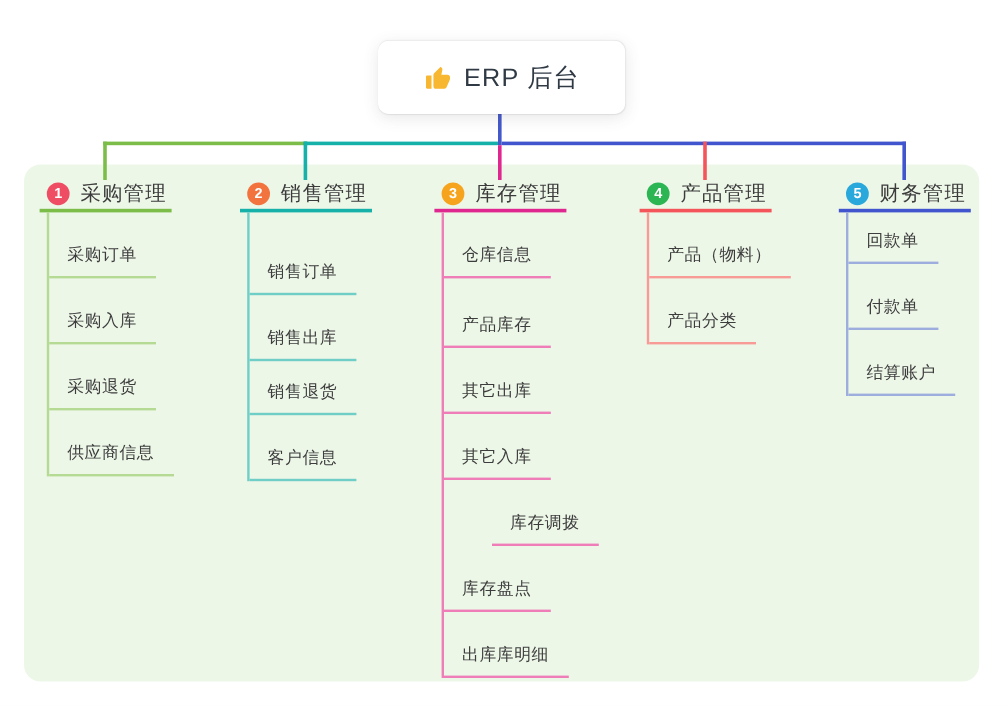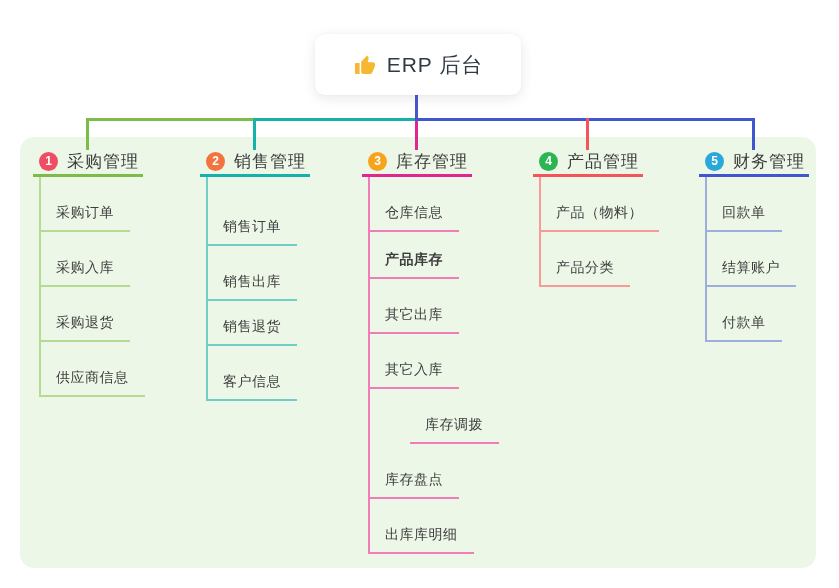--- a/index.html
+++ b/index.html
@@ -104,21 +104,21 @@
 
   <div class="col" style="left: 362px;">
     <div class="title-row" style="border-bottom-color: rgb(224, 38, 143);">
       <span class="badge" style="background: rgb(246, 164, 29);">3</span>
       <span class="branch-title">库存管理</span>
     </div>
     <div class="children" style="border-left-color: rgb(238, 125, 184);">
           <div class="child-row" style="height: 55px;">
             <span class="child-label" style="border-bottom-color: rgb(238, 125, 184);">仓库信息</span>
           </div>
-          <div class="child-row" style="height: 47px; font-weight: bold;">
+          <div class="child-row" style="height: 58px;">
             <span class="child-label" style="border-bottom-color: rgb(238, 125, 184);">产品库存</span>
           </div>
           <div class="child-row" style="height: 55px;">
             <span class="child-label" style="border-bottom-color: rgb(238, 125, 184);">其它出库</span>
           </div>
           <div class="child-row" style="height: 55px;">
             <span class="child-label" style="border-bottom-color: rgb(238, 125, 184);">其它入库</span>
           </div>
           <div class="child-row" style="height: 55px;">
             <span class="child-label" style="border-bottom-color: rgb(238, 125, 184); margin-left: 40px;">库存调拨</span>
@@ -146,25 +146,25 @@
           </div>
         </div>
   </div>
 
   <div class="col" style="left: 699px;">
     <div class="title-row" style="border-bottom-color: rgb(65, 86, 206);">
       <span class="badge" style="background: rgb(41, 168, 220);">5</span>
       <span class="branch-title">财务管理</span>
     </div>
     <div class="children" style="border-left-color: rgb(157, 174, 222);">
-          <div class="child-row" style="height: 55px;">
+          <div class="child-row" style="height: 43px;">
             <span class="child-label" style="border-bottom-color: rgb(157, 174, 222);">回款单</span>
           </div>
           <div class="child-row" style="height: 55px;">
-            <span class="child-label" style="border-bottom-color: rgb(157, 174, 222);">结算账户</span>
+            <span class="child-label" style="border-bottom-color: rgb(157, 174, 222);">付款单</span>
           </div>
           <div class="child-row" style="height: 55px;">
-            <span class="child-label" style="border-bottom-color: rgb(157, 174, 222);">付款单</span>
+            <span class="child-label" style="border-bottom-color: rgb(157, 174, 222);">结算账户</span>
           </div>
         </div>
   </div>
 </div>
 </div>
 
 </body></html>

